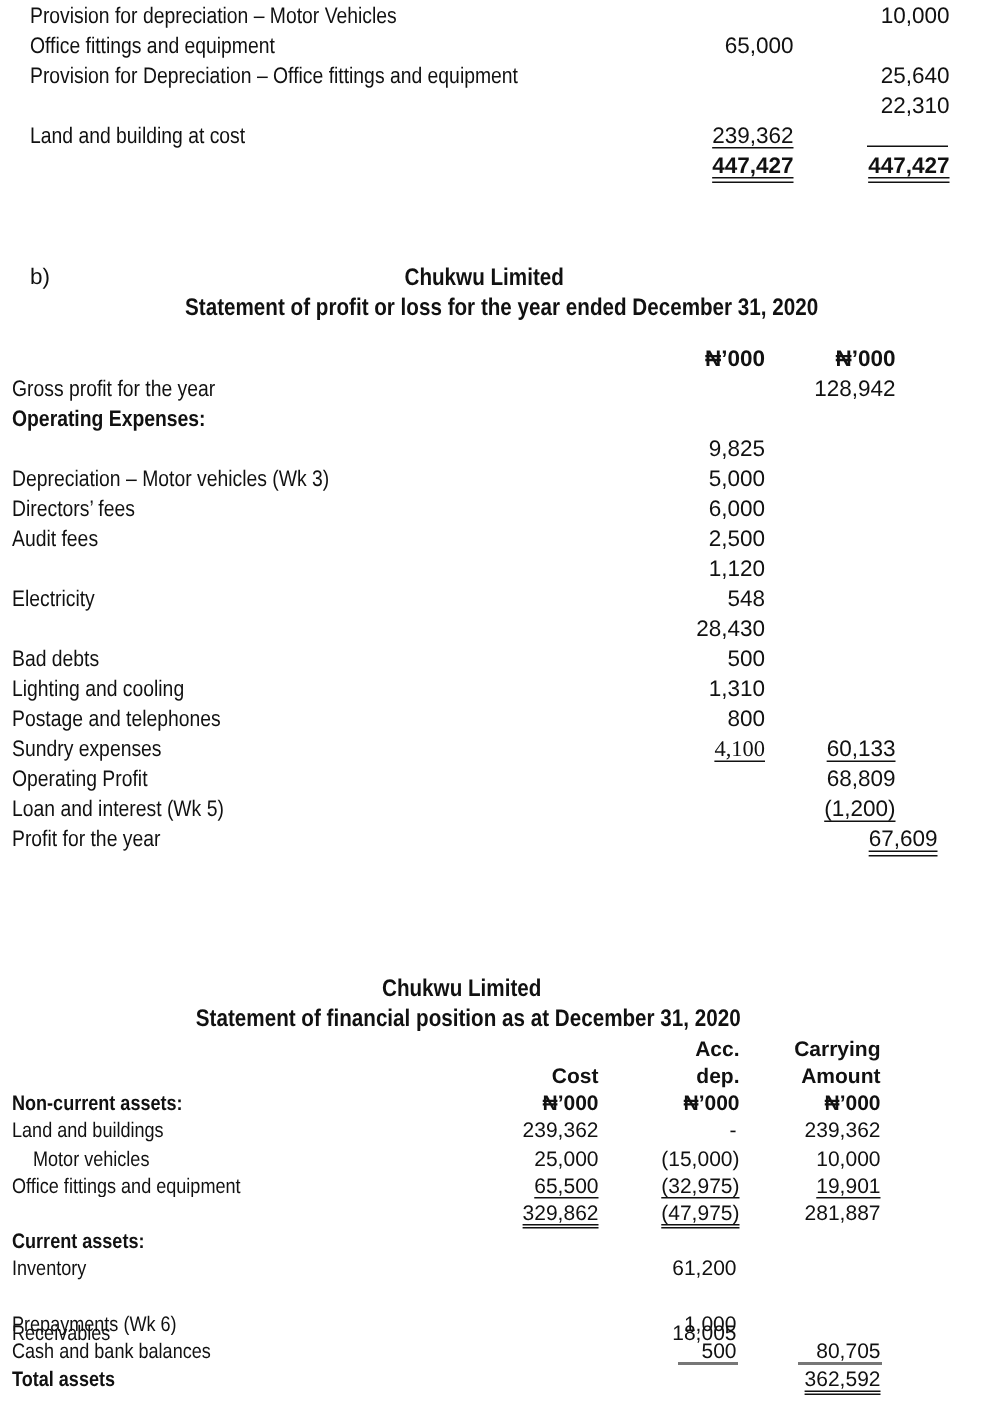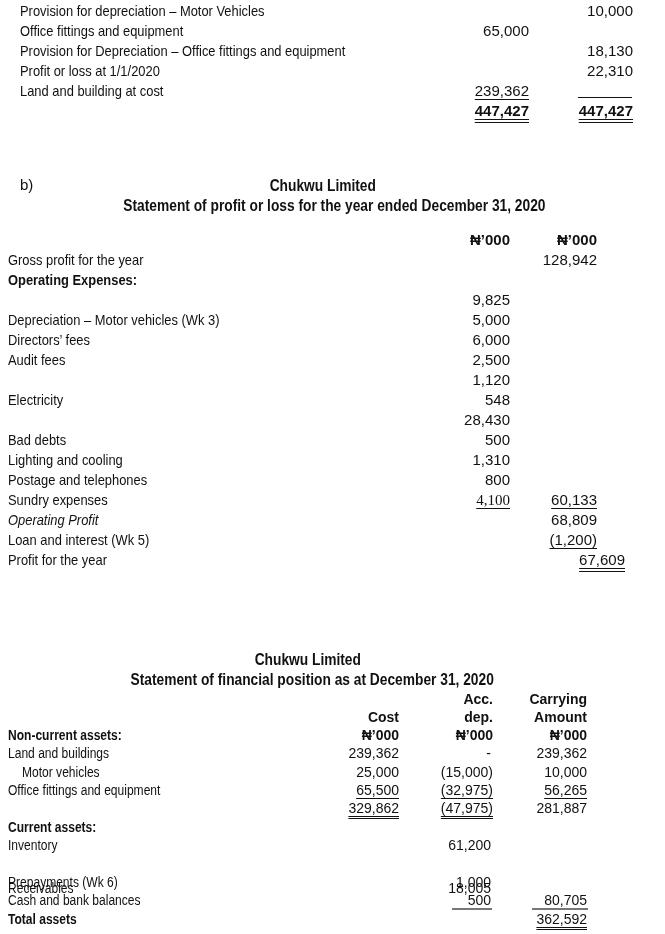--- a/index.html
+++ b/index.html
@@ -30,24 +30,23 @@
     <div class="row" style="top:1px;">
       <span class="lbl" style="left:20px;"><span class="cond">Provision for depreciation – Motor Vehicles</span></span>
       <span class="num" style="right:32px;">10,000</span>
     </div>
     <div class="row" style="top:21px;">
       <span class="lbl" style="left:20px;"><span class="cond">Office fittings and equipment</span></span>
       <span class="num" style="right:136px;">65,000</span>
     </div>
     <div class="row" style="top:41px;">
       <span class="lbl" style="left:20px;"><span class="cond">Provision for Depreciation – Office fittings and equipment</span></span>
-      <span class="num" style="right:32px;">18,130</span>
+      <span class="num" style="right:32px;">25,640</span>
     </div>
     <div class="row" style="top:61px;">
-      <span class="lbl" style="left:20px;"><span class="cond">Profit or loss at 1/1/2020</span></span>
       <span class="num" style="right:32px;">22,310</span>
     </div>
     <div class="row" style="top:81px;">
       <span class="lbl" style="left:20px;"><span class="cond">Land and building at cost</span></span>
       <span class="num u" style="right:136px;">239,362</span>
     </div>
     <div class="rule" style="left:578px; top:97px; width:54px;"></div>
     <div class="row" style="top:101px;">
       <span class="num b uu" style="right:136px;">447,427</span>
       <span class="num b uu" style="right:32px;">447,427</span>
@@ -113,21 +112,21 @@
     <div class="row" style="top:470px;">
       <span class="lbl" style="left:8px;"><span class="cond">Postage and telephones</span></span>
       <span class="num" style="right:155px;">800</span>
     </div>
     <div class="row" style="top:490px;">
       <span class="lbl" style="left:8px;"><span class="cond">Sundry expenses</span></span>
       <span class="num u" style="right:155px;font-family:Liberation Serif, serif;">4,100</span>
       <span class="num u" style="right:68px;">60,133</span>
     </div>
     <div class="row" style="top:510px;">
-      <span class="lbl" style="left:8px;font-style:italic;"><span class="cond">Operating Profit</span></span>
+      <span class="lbl" style="left:8px;"><span class="cond">Operating Profit</span></span>
       <span class="num" style="right:68px;">68,809</span>
     </div>
     <div class="row" style="top:530px;">
       <span class="lbl" style="left:8px;"><span class="cond">Loan and interest (Wk 5)</span></span>
       <span class="num u" style="right:68px;">(1,200)</span>
     </div>
     <div class="row" style="top:550px;padding-left:28px;">
       <span class="lbl" style="left:8px;"><span class="cond">Profit for the year</span></span>
       <span class="num uu" style="right:68px;">67,609</span>
     </div>
@@ -162,21 +161,21 @@
     <div class="row small" style="top:763px; height:18px; line-height:18px;">
       <span class="lbl" style="left:22px;"><span class="cond">Motor vehicles</span></span>
       <span class="num" style="right:266px;">25,000</span>
       <span class="num" style="right:172px;">(15,000)</span>
       <span class="num" style="right:78px;">10,000</span>
     </div>
     <div class="row small" style="top:781px; height:18px; line-height:18px;">
       <span class="lbl" style="left:8px;"><span class="cond">Office fittings and equipment</span></span>
       <span class="num u" style="right:266px;">65,500</span>
       <span class="num u" style="right:172px;">(32,975)</span>
-      <span class="num u" style="right:78px;">56,265</span>
+      <span class="num u" style="right:78px;">19,901</span>
     </div>
     <div class="row small" style="top:799px; height:18px; line-height:18px;">
       <span class="num uu" style="right:266px;">329,862</span>
       <span class="num uu" style="right:172px;">(47,975)</span>
       <span class="num" style="right:78px;">281,887</span>
     </div>
 
     <div class="row small b" style="top:818px; height:18px; line-height:18px;">
       <span class="lbl" style="left:8px;"><span class="cond">Current assets:</span></span>
     </div>

